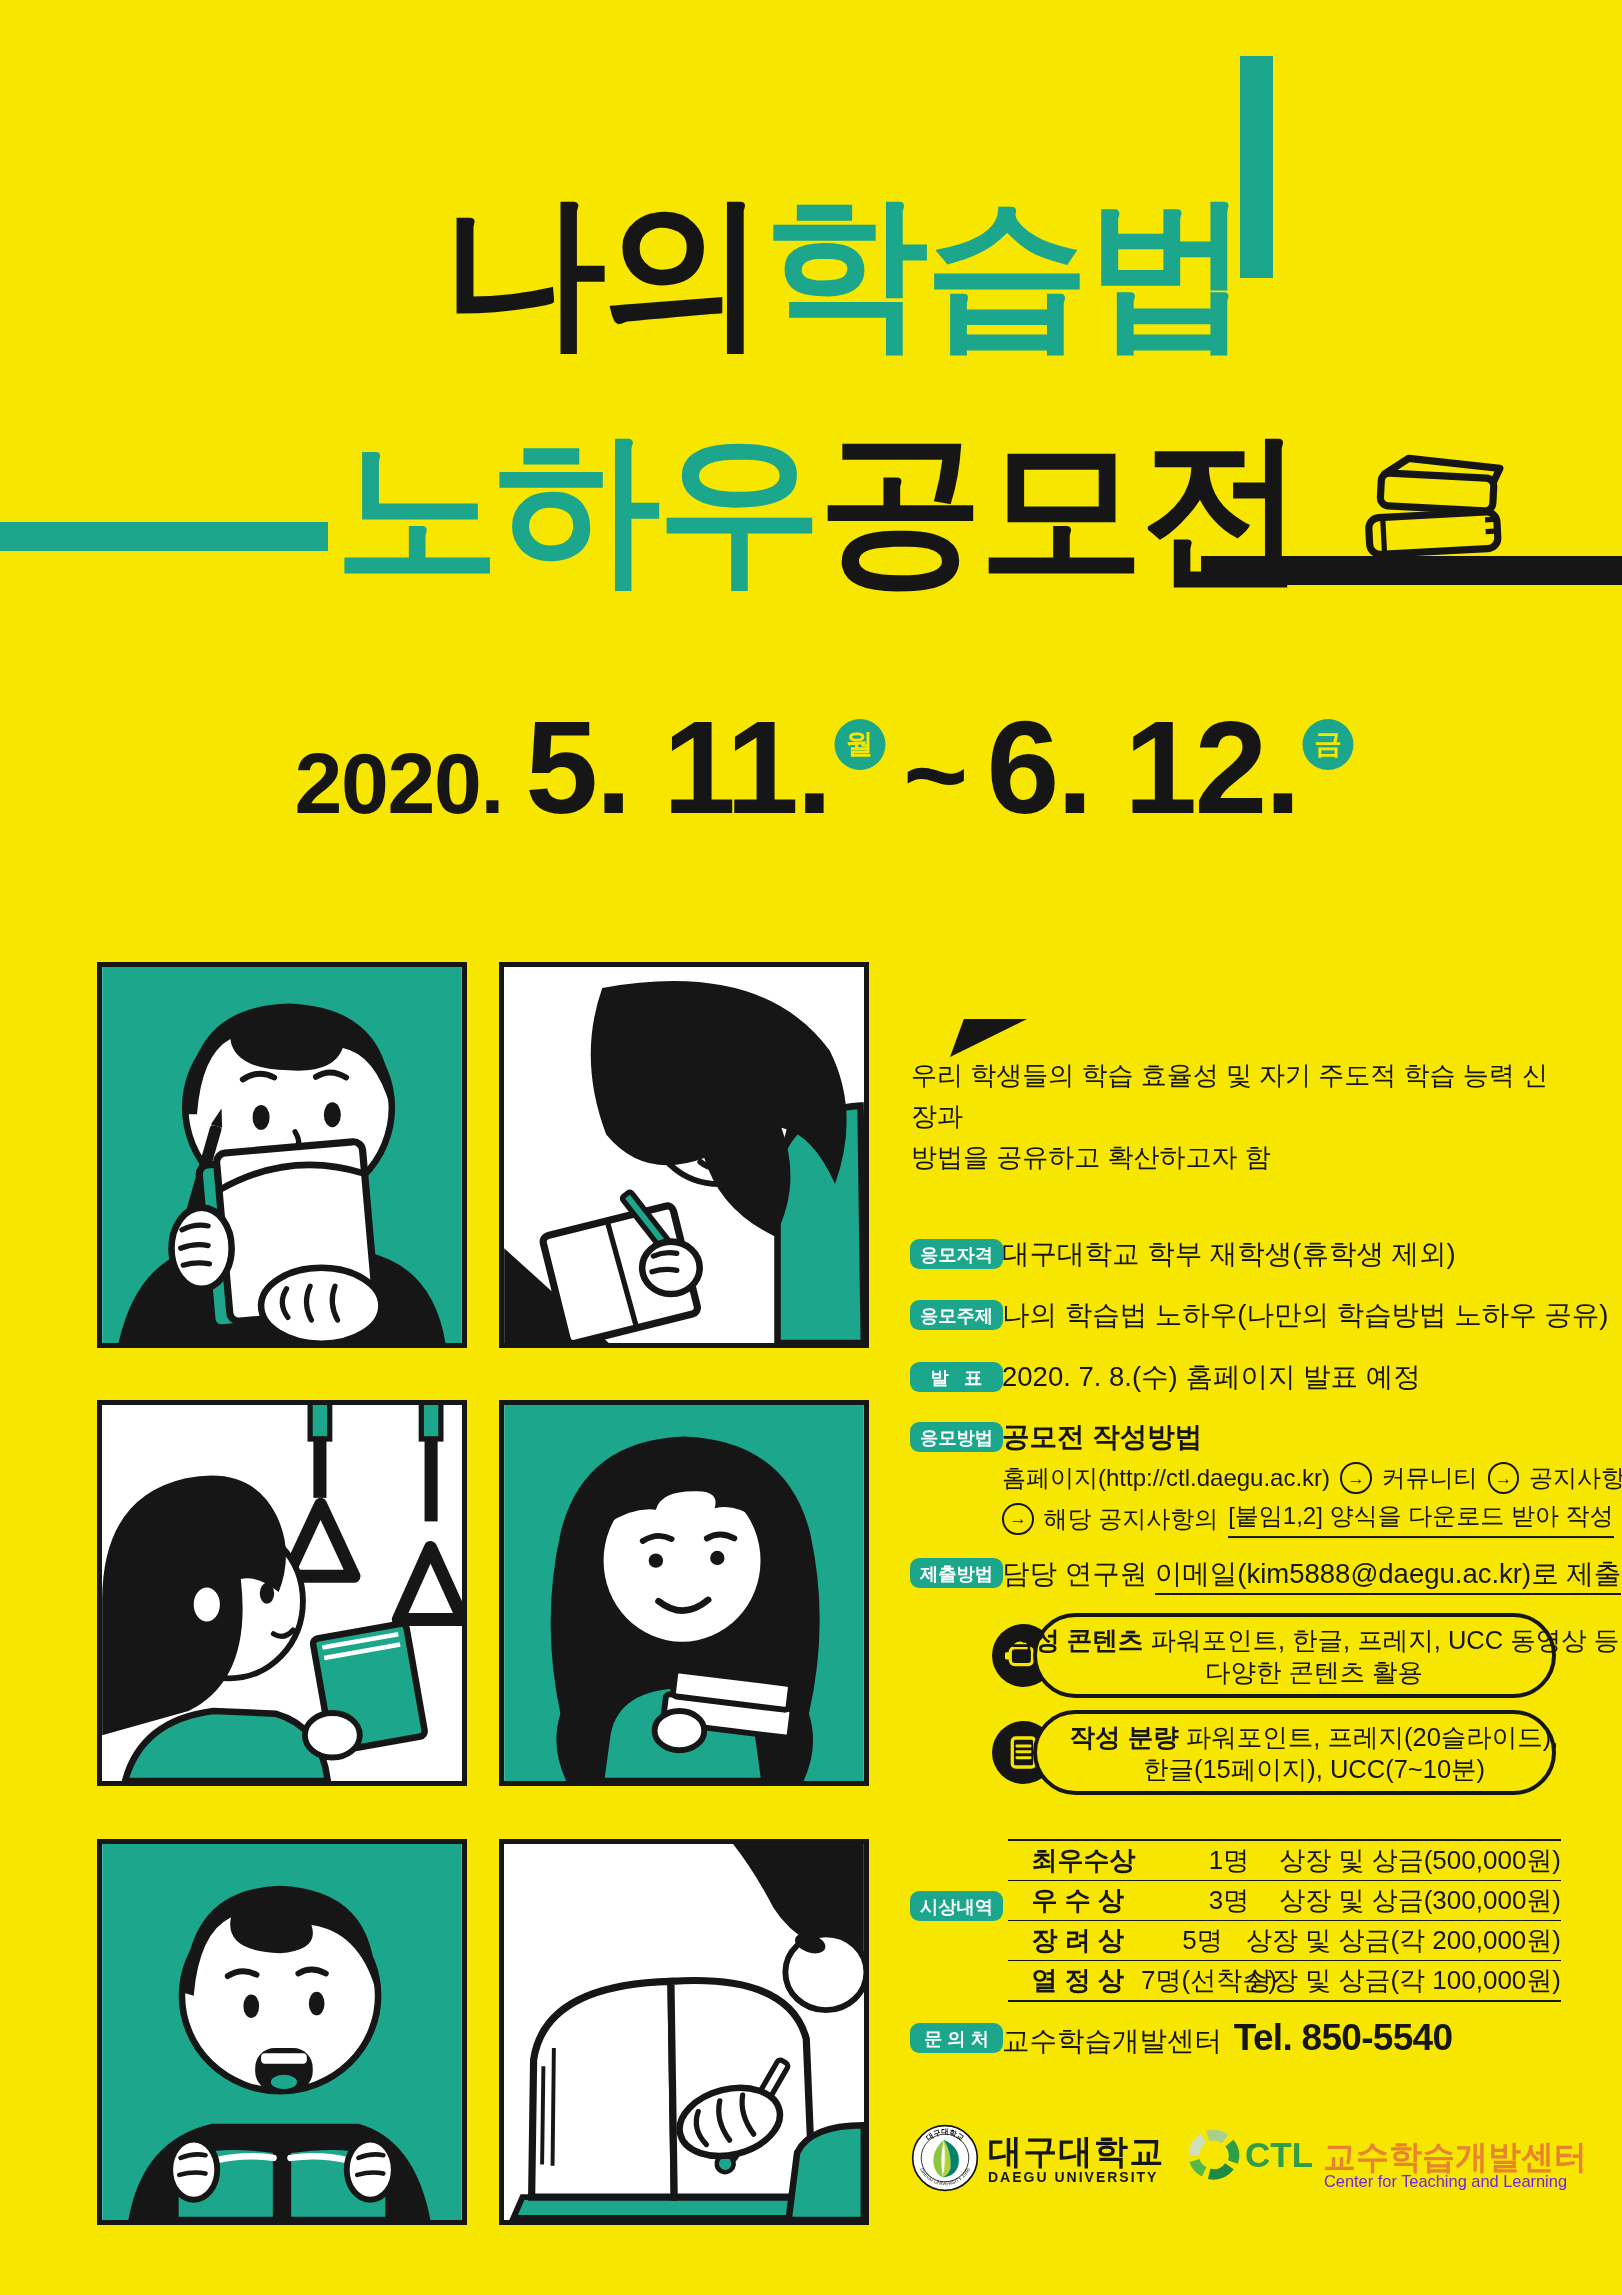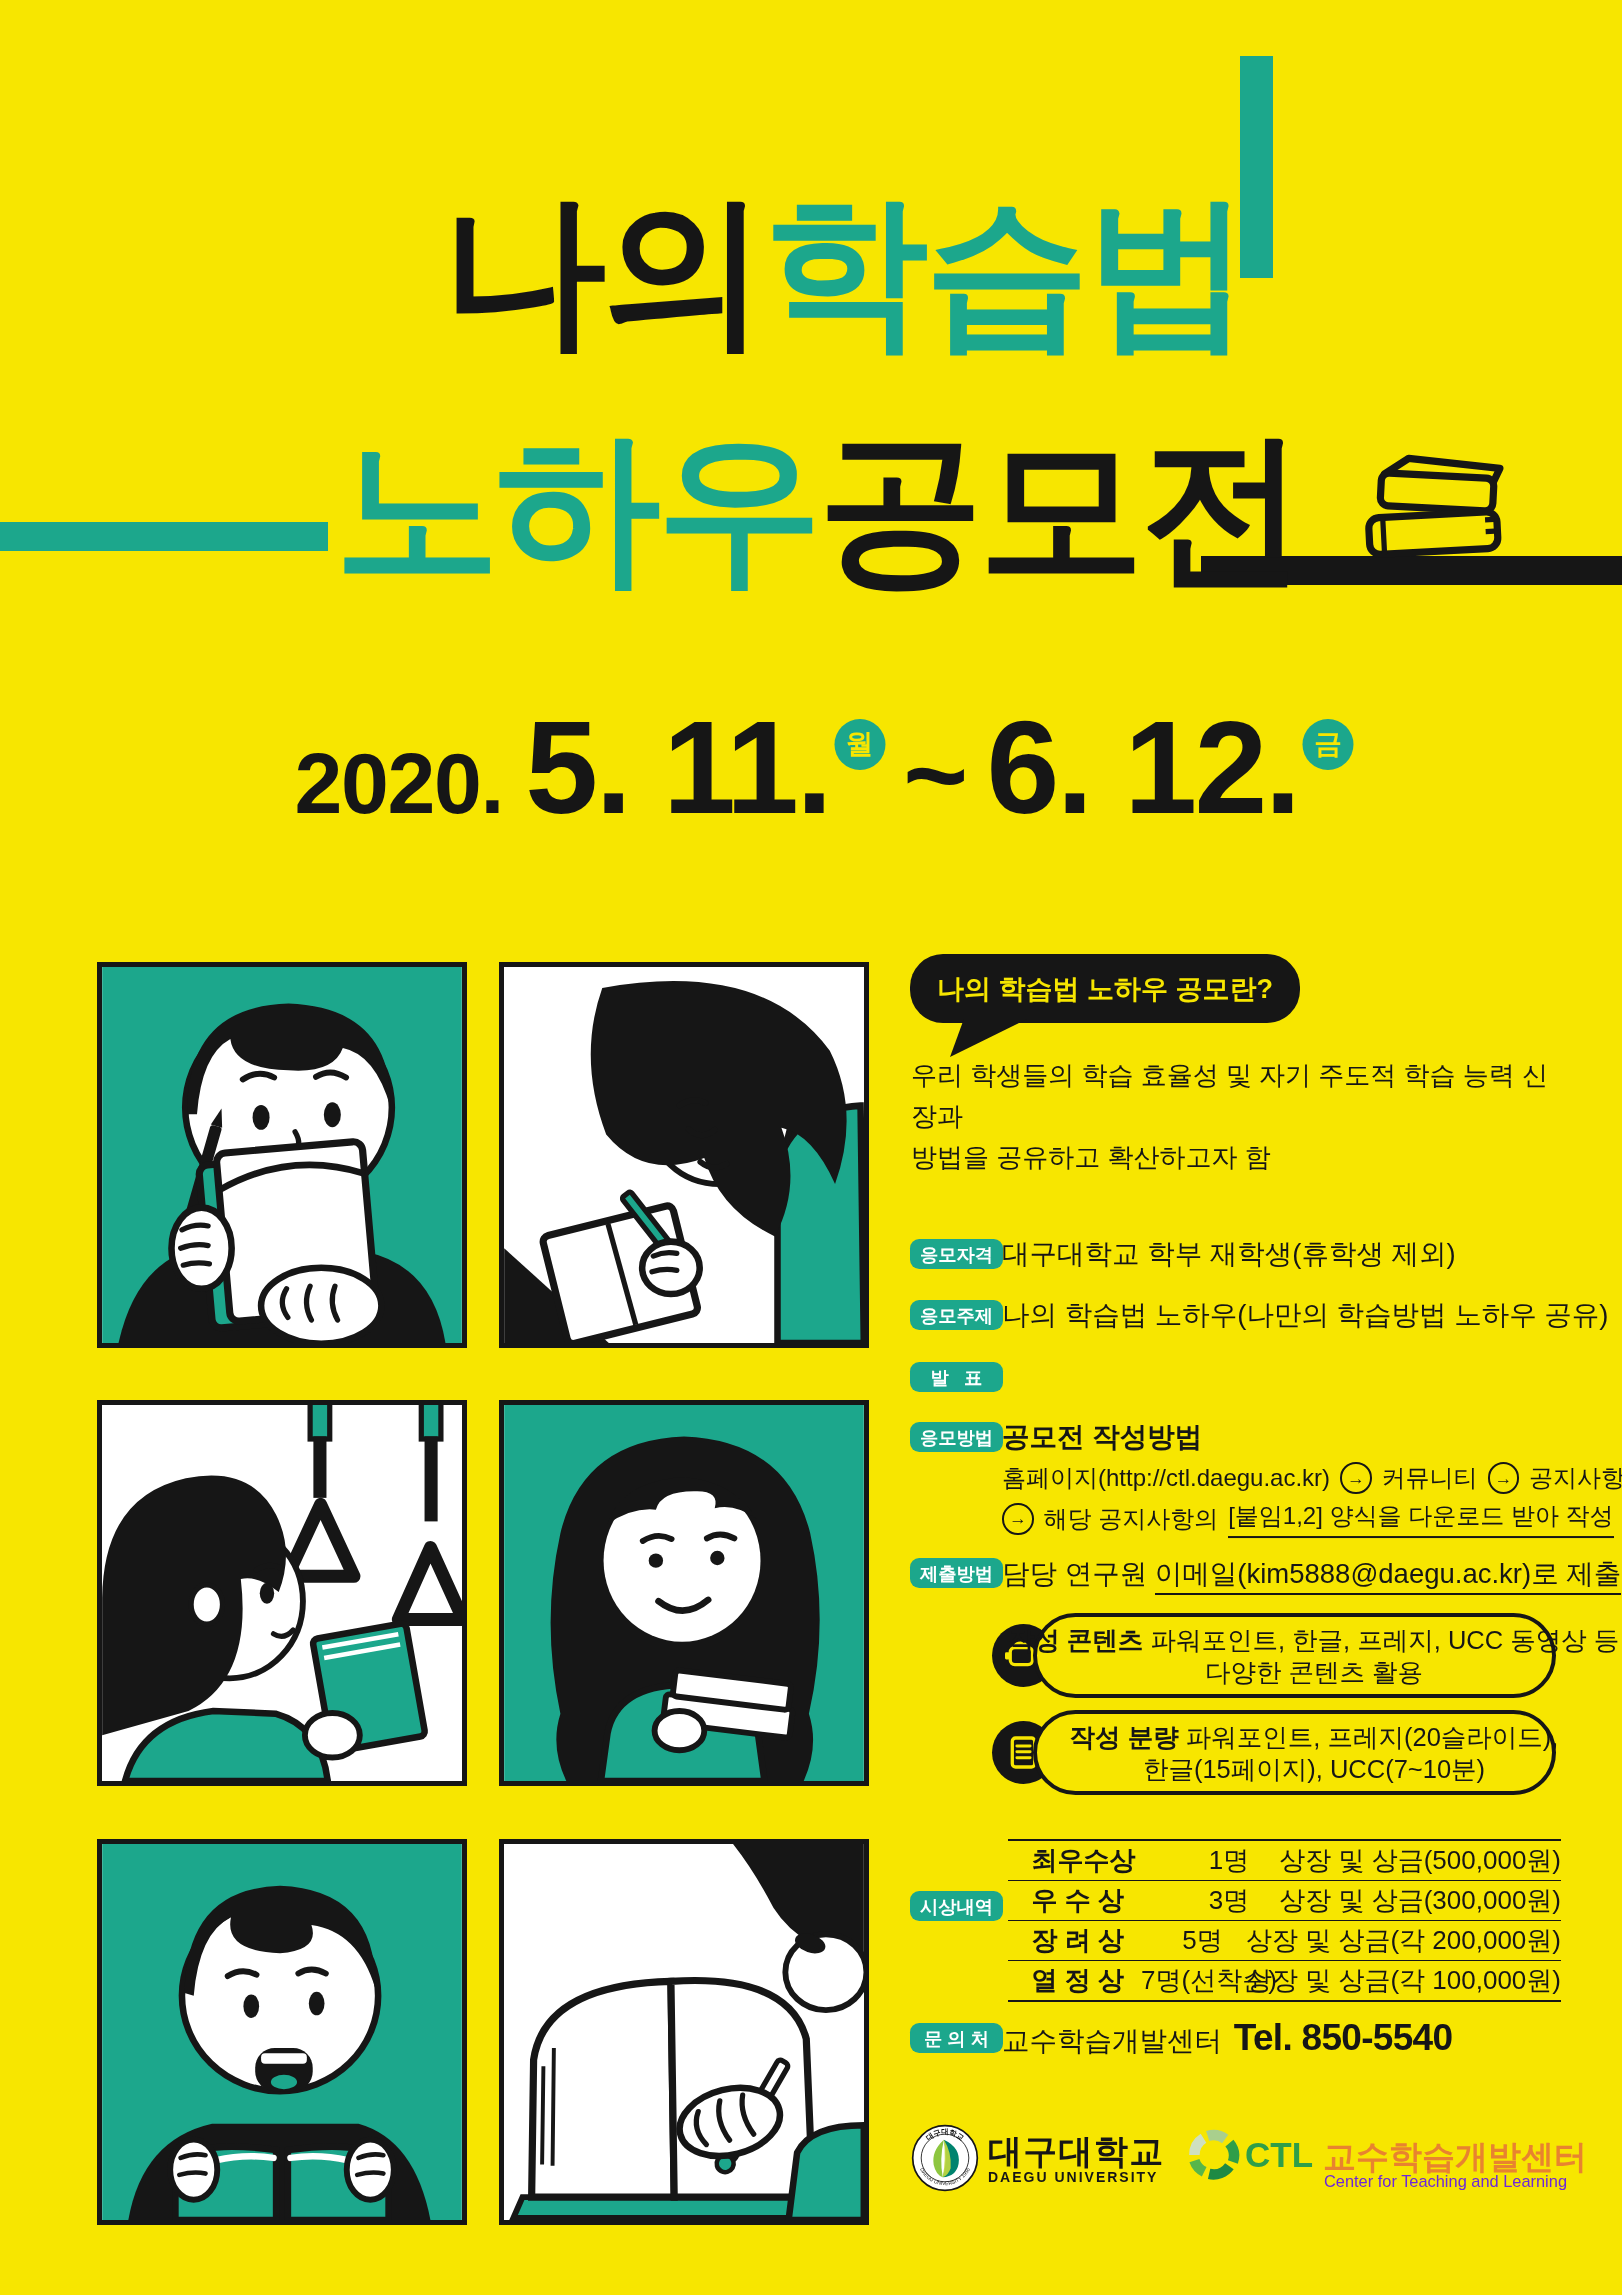--- a/index.html
+++ b/index.html
@@ -220,36 +220,34 @@
         <circle cx="372" cy="498" r="13" fill="#1CA78C" stroke="#161616" stroke-width="7"></circle>
       </g>
       <g transform="rotate(-14 345 425)">
         <ellipse cx="345" cy="425" rx="78" ry="50" fill="#fff" stroke="#161616" stroke-width="10"></ellipse>
         <path d="M302,398 q-16,24 0,52 M338,390 q-14,28 0,62 M374,390 q-12,28 2,62" fill="none" stroke="#161616" stroke-width="8" stroke-linecap="round"></path>
       </g>
       <path d="M435,575 L448,472 Q468,430 550,430 L550,575 Z" fill="#1CA78C" stroke="#161616" stroke-width="10"></path>
     </svg>
   </div>
 
-  <div class="abs bubble">
-    <span>나의 학습법 노하우 공모란?</span>
-  </div>
   <div class="abs bubble-tail"></div>
   <div class="abs para">
     <div>우리 학생들의 학습 효율성 및 자기 주도적 학습 능력 신장과</div>
     <div>방법을 공유하고 확산하고자 함</div>
   </div>
 
   <div class="pill" style="top:1239px;">응모자격</div>
   <div class="rowval" style="top:1254px;">대구대학교 학부 재학생(휴학생 제외)</div>
 
   <div class="pill" style="top:1300px;">응모주제</div>
   <div class="rowval" style="top:1315px;">나의 학습법 노하우(나만의 학습방법 노하우 공유)</div>
 
   <div class="pill" style="top:1362px;">발   표</div>
+  <div class="rowval" style="top:1377px;">2020. 7. 8.(수) 홈페이지 발표 예정</div>
 
   <div class="pill" style="top:1422px;">응모방법</div>
   <div class="rowval" style="top:1437px;"><b>공모전 작성방법</b></div>
   <div class="subline" style="top:1478px;">
     <span>홈페이지(http://ctl.daegu.ac.kr)</span>
     <span class="arrow-circle">→</span>
     <span>커뮤니티</span>
     <span class="arrow-circle">→</span>
     <span>공지사항</span>
   </div>

